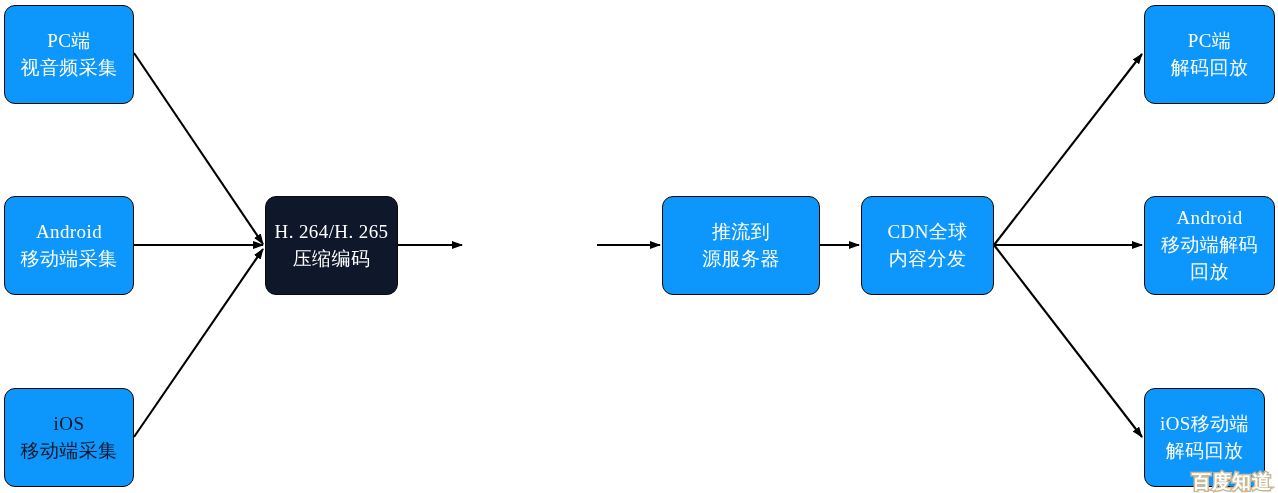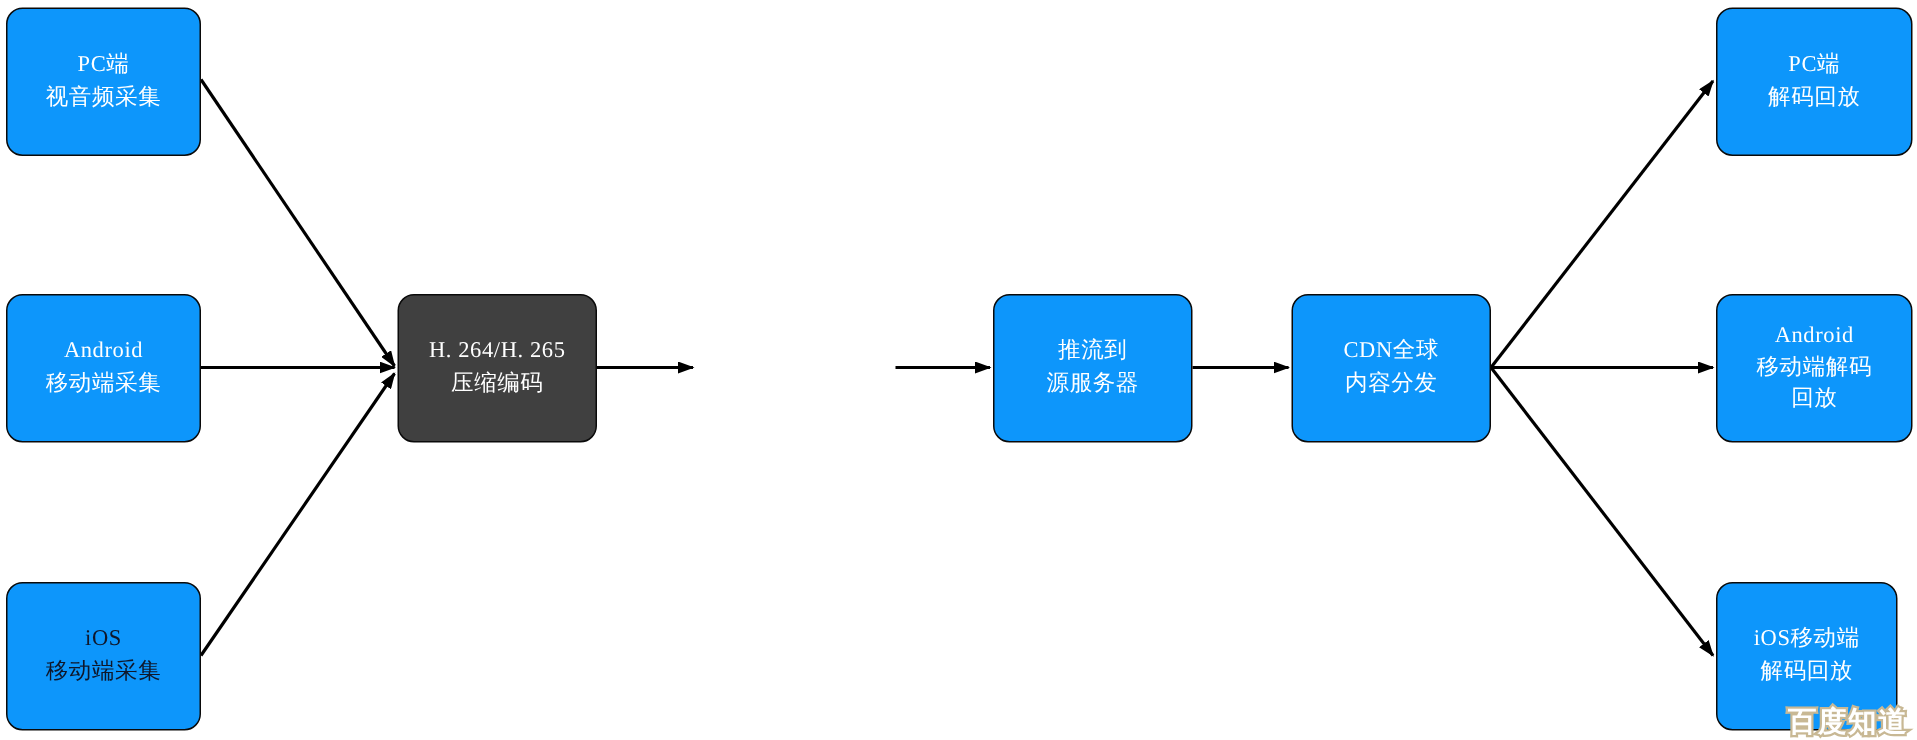--- a/index.html
+++ b/index.html
@@ -30,21 +30,21 @@
     box-sizing: border-box;
     background: #0d96fb;
     border: 1px solid #0a0a0a;
     border-radius: 11px;
     display: flex;
     flex-direction: column;
     align-items: center;
     justify-content: center;
     color: #ffffff;
     font-family: "Liberation Serif", serif;
-    font-size: 15px;
+    font-size: 19px;
     line-height: 1.42;
     letter-spacing: 0.4px;
     text-align: center;
     white-space: nowrap;
     z-index: 2;
   }
   .node .line {
     display: block;
   }
   .watermark {
@@ -97,27 +97,27 @@
   <div class="node" style="left: 4px; top: 196px; width: 130px; height: 99px; background: rgb(13, 150, 251); color: rgb(255, 255, 255);">
     <span class="line">Android</span>
     <span class="line">移动端采集</span>
   </div>
 
   <div class="node" style="left: 4px; top: 388px; width: 130px; height: 99px; background: rgb(13, 150, 251); color: #0f172a;">
     <span class="line">iOS</span>
     <span class="line">移动端采集</span>
   </div>
 
-  <div class="node" style="left: 265px; top: 196px; width: 133px; height: 99px; background: #404040; color: rgb(255, 255, 255);">
+  <div class="node" style="left: 265px; top: 196px; width: 133px; height: 99px; background: #0f172a; color: rgb(255, 255, 255);">
     <span class="line">H. 264/H. 265</span>
     <span class="line">压缩编码</span>
   </div>
 
 
-  <div class="node" style="left: 662px; top: 196px; width: 133px; height: 99px; background: rgb(13, 150, 251); color: rgb(255, 255, 255);">
+  <div class="node" style="left: 662px; top: 196px; width: 158px; height: 99px; background: rgb(13, 150, 251); color: rgb(255, 255, 255);">
     <span class="line">推流到</span>
     <span class="line">源服务器</span>
   </div>
 
   <div class="node" style="left: 861px; top: 196px; width: 133px; height: 99px; background: rgb(13, 150, 251); color: rgb(255, 255, 255);">
     <span class="line">CDN全球</span>
     <span class="line">内容分发</span>
   </div>
 
   <div class="node" style="left: 1144px; top: 5px; width: 131px; height: 99px; background: rgb(13, 150, 251); color: rgb(255, 255, 255);">

